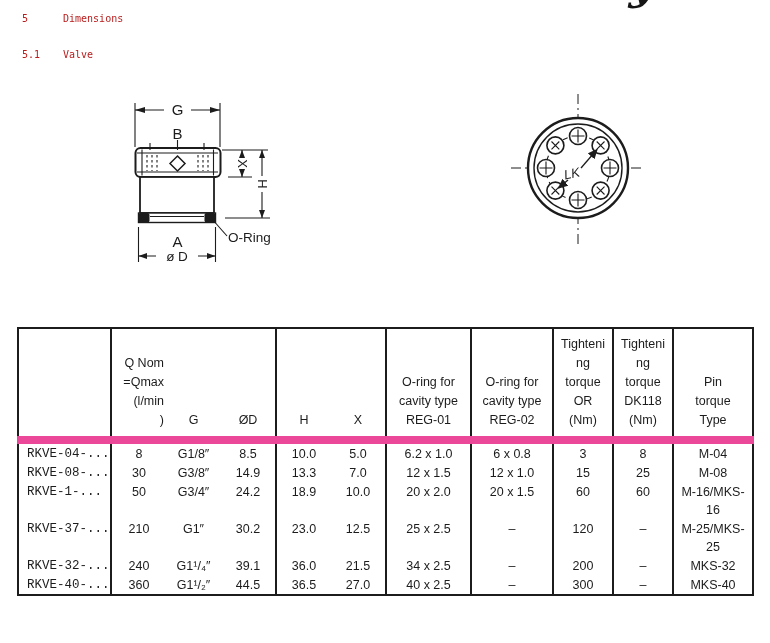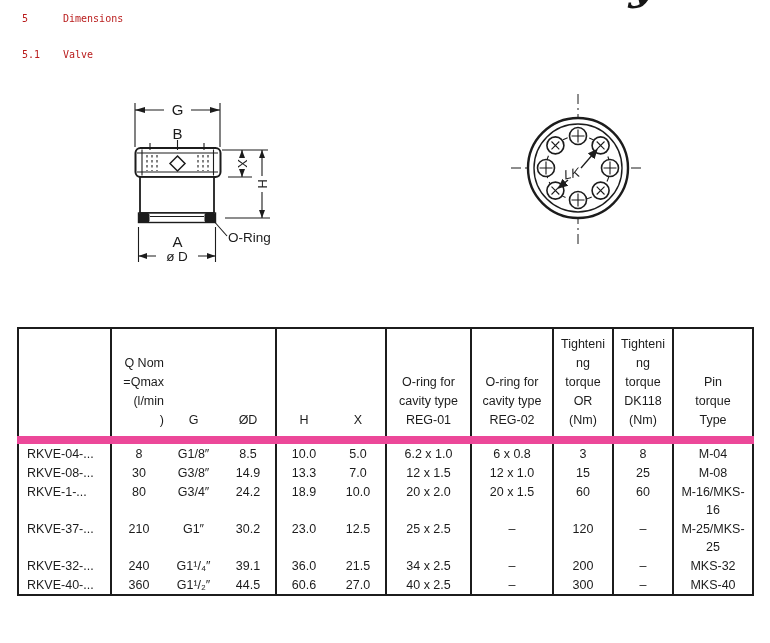--- a/index.html
+++ b/index.html
@@ -34,21 +34,21 @@
   .dim-table th{
     font-weight:normal;vertical-align:bottom;text-align:center;
     height:95px;padding:6px 2px 6px 2px;line-height:19px;
     white-space:pre-line;border-bottom:8px solid #ec4899;
   }
   .dim-table th.c-q{text-align:right;padding-left:10px;}
   .dim-table td{
     vertical-align:top;text-align:center;
     padding:1px 2px 0 2px;line-height:18px;white-space:pre-line;
   }
-  .dim-table td.c-model{text-align:left;padding-left:8px;white-space:nowrap;}
+  .dim-table td.c-model{text-align:left;padding-left:8px;white-space:nowrap;font-family:Liberation Mono, monospace;}
   .b-r{border-right:2px solid #1c1c1c;}
 </style>
 </head>
 <body>
 
 <div class="logo-clip">
   <span>hydraulics</span>
 </div>
 
 <div class="heading" style="top:13px;">
@@ -231,21 +231,21 @@
         <td>13.3</td>
         <td class="b-r">7.0</td>
         <td class="b-r">12 x 1.5</td>
         <td class="b-r">12 x 1.0</td>
         <td class="b-r">15</td>
         <td class="b-r">25</td>
         <td class="c-pin">M-08</td>
       </tr>
       <tr>
         <td class="c-model b-r">RKVE-1-...</td>
-        <td>80</td>
+        <td>50</td>
         <td>G3/4″</td>
         <td class="b-r">24.2</td>
         <td>18.9</td>
         <td class="b-r">10.0</td>
         <td class="b-r">20 x 2.0</td>
         <td class="b-r">20 x 1.5</td>
         <td class="b-r">60</td>
         <td class="b-r">60</td>
         <td class="c-pin">M-16/MKS-
 16</td>
@@ -275,21 +275,21 @@
         <td class="b-r">–</td>
         <td class="b-r">200</td>
         <td class="b-r">–</td>
         <td class="c-pin">MKS-32</td>
       </tr>
       <tr>
         <td class="c-model b-r">RKVE-40-...</td>
         <td>360</td>
         <td>G1¹/₂″</td>
         <td class="b-r">44.5</td>
-        <td>60.6</td>
+        <td>36.5</td>
         <td class="b-r">27.0</td>
         <td class="b-r">40 x 2.5</td>
         <td class="b-r">–</td>
         <td class="b-r">300</td>
         <td class="b-r">–</td>
         <td class="c-pin">MKS-40</td>
       </tr>
     </tbody>
 </table>
 

